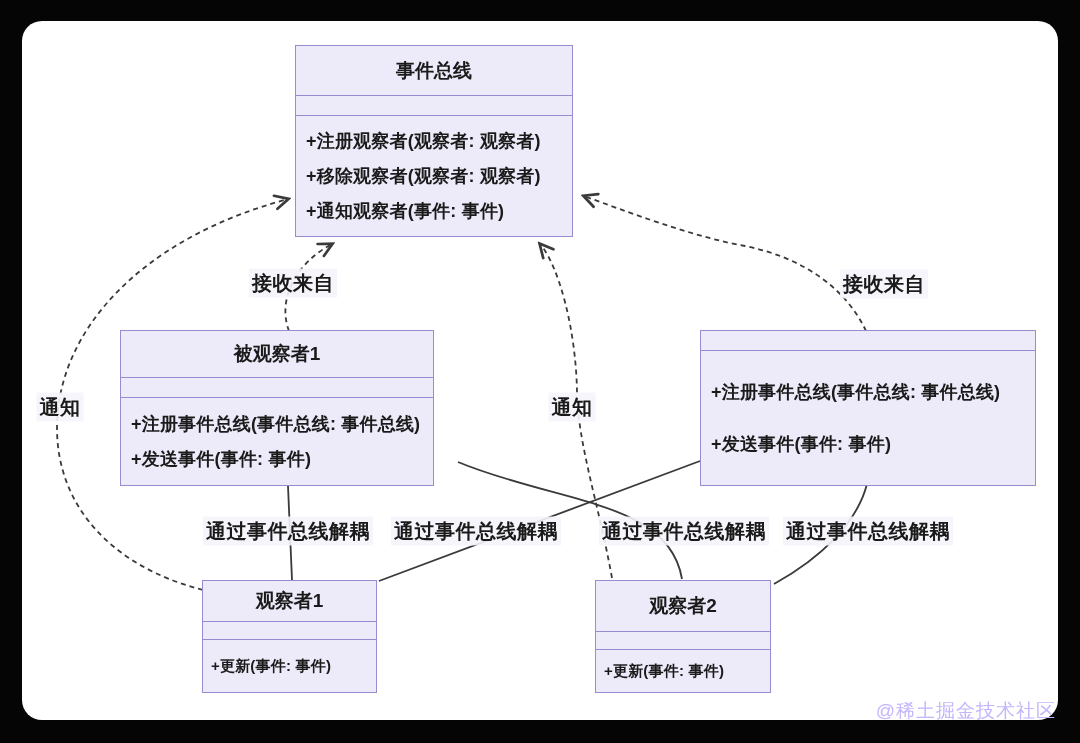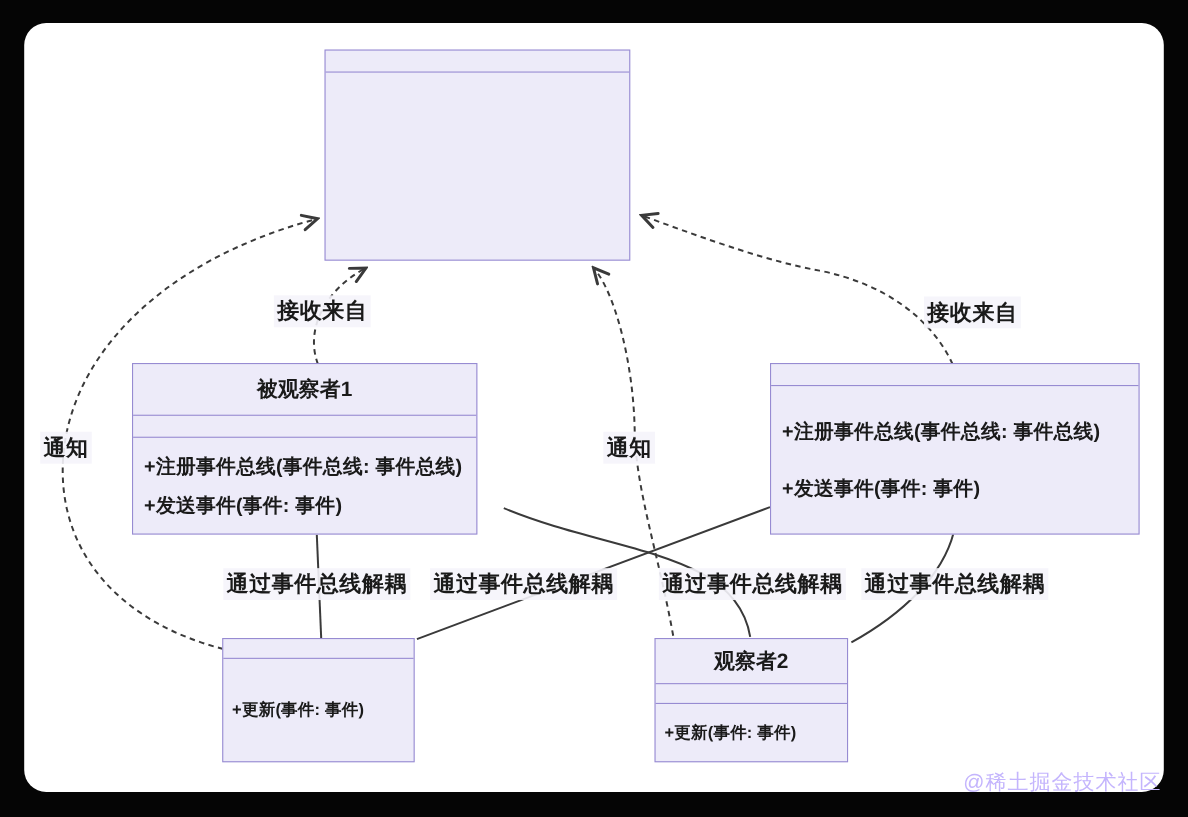--- a/index.html
+++ b/index.html
@@ -47,49 +47,56 @@
   <path class="dashed" d="M 866 331 C 847 290 805 258 745 246 C 700 238 646 219 584 196" marker-end="url(#arrowOpen)"></path>
   <path class="dashed" d="M 203 590 C 110 566 57 505 57 428 C 57 330 142 238 288 199" marker-end="url(#arrowOpen)"></path>
   <path class="dashed" d="M 612 578 C 599 505 578 445 577 392 C 576 330 559 266 540 244" marker-end="url(#arrowOpen)"></path>
   <path d="M 288 486 L 292 580"></path>
   <path d="M 700 461 L 379 581"></path>
   <path d="M 458 462 C 556 503 669 500 682 579"></path>
   <path d="M 867 484 C 857 523 821 558 774 584"></path>
 </svg>
 
 <div class="uml-box" style="left:295px;top:45px;width:278px;height:192px">
+  <div class="uml-title" style="height:50px">事件总线</div>
   <div class="uml-attrs" style="height:20px"></div>
+  <div class="uml-methods">
+    <div class="uml-method">+注册观察者(观察者: 观察者)</div>
+    <div class="uml-method">+移除观察者(观察者: 观察者)</div>
+    <div class="uml-method">+通知观察者(事件: 事件)</div>
+  </div>
 </div>
 
 <div class="uml-box" style="left:120px;top:330px;width:314px;height:156px">
   <div class="uml-title" style="height:47px">被观察者1</div>
   <div class="uml-attrs" style="height:20px"></div>
   <div class="uml-methods">
     <div class="uml-method">+注册事件总线(事件总线: 事件总线)</div>
     <div class="uml-method">+发送事件(事件: 事件)</div>
   </div>
 </div>
 
 <div class="uml-box" style="left:700px;top:330px;width:336px;height:156px">
   <div class="uml-attrs" style="height:20px"></div>
   <div class="uml-methods">
     <div class="uml-method">+注册事件总线(事件总线: 事件总线)</div>
     <div class="uml-method">+发送事件(事件: 事件)</div>
   </div>
 </div>
 
 <div class="uml-box" style="left:202px;top:580px;width:175px;height:113px">
+  <div class="uml-title" style="height:41px">观察者1</div>
   <div class="uml-attrs" style="height:18px"></div>
   <div class="uml-methods" style="padding:2px 8px">
     <div class="uml-method small">+更新(事件: 事件)</div>
   </div>
 </div>
 
 <div class="uml-box" style="left:595px;top:580px;width:176px;height:113px">
-  <div class="uml-title" style="height:41px">观察者2</div>
+  <div class="uml-title" style="height:51px">观察者2</div>
   <div class="uml-attrs" style="height:18px"></div>
   <div class="uml-methods" style="padding:2px 8px">
     <div class="uml-method small">+更新(事件: 事件)</div>
   </div>
 </div>
 
 <div class="edge-label" style="left:293px;top:283px">接收来自</div>
 <div class="edge-label" style="left:884px;top:284px">接收来自</div>
 <div class="edge-label" style="left:60px;top:407px">通知</div>
 <div class="edge-label" style="left:572px;top:407px">通知</div>

